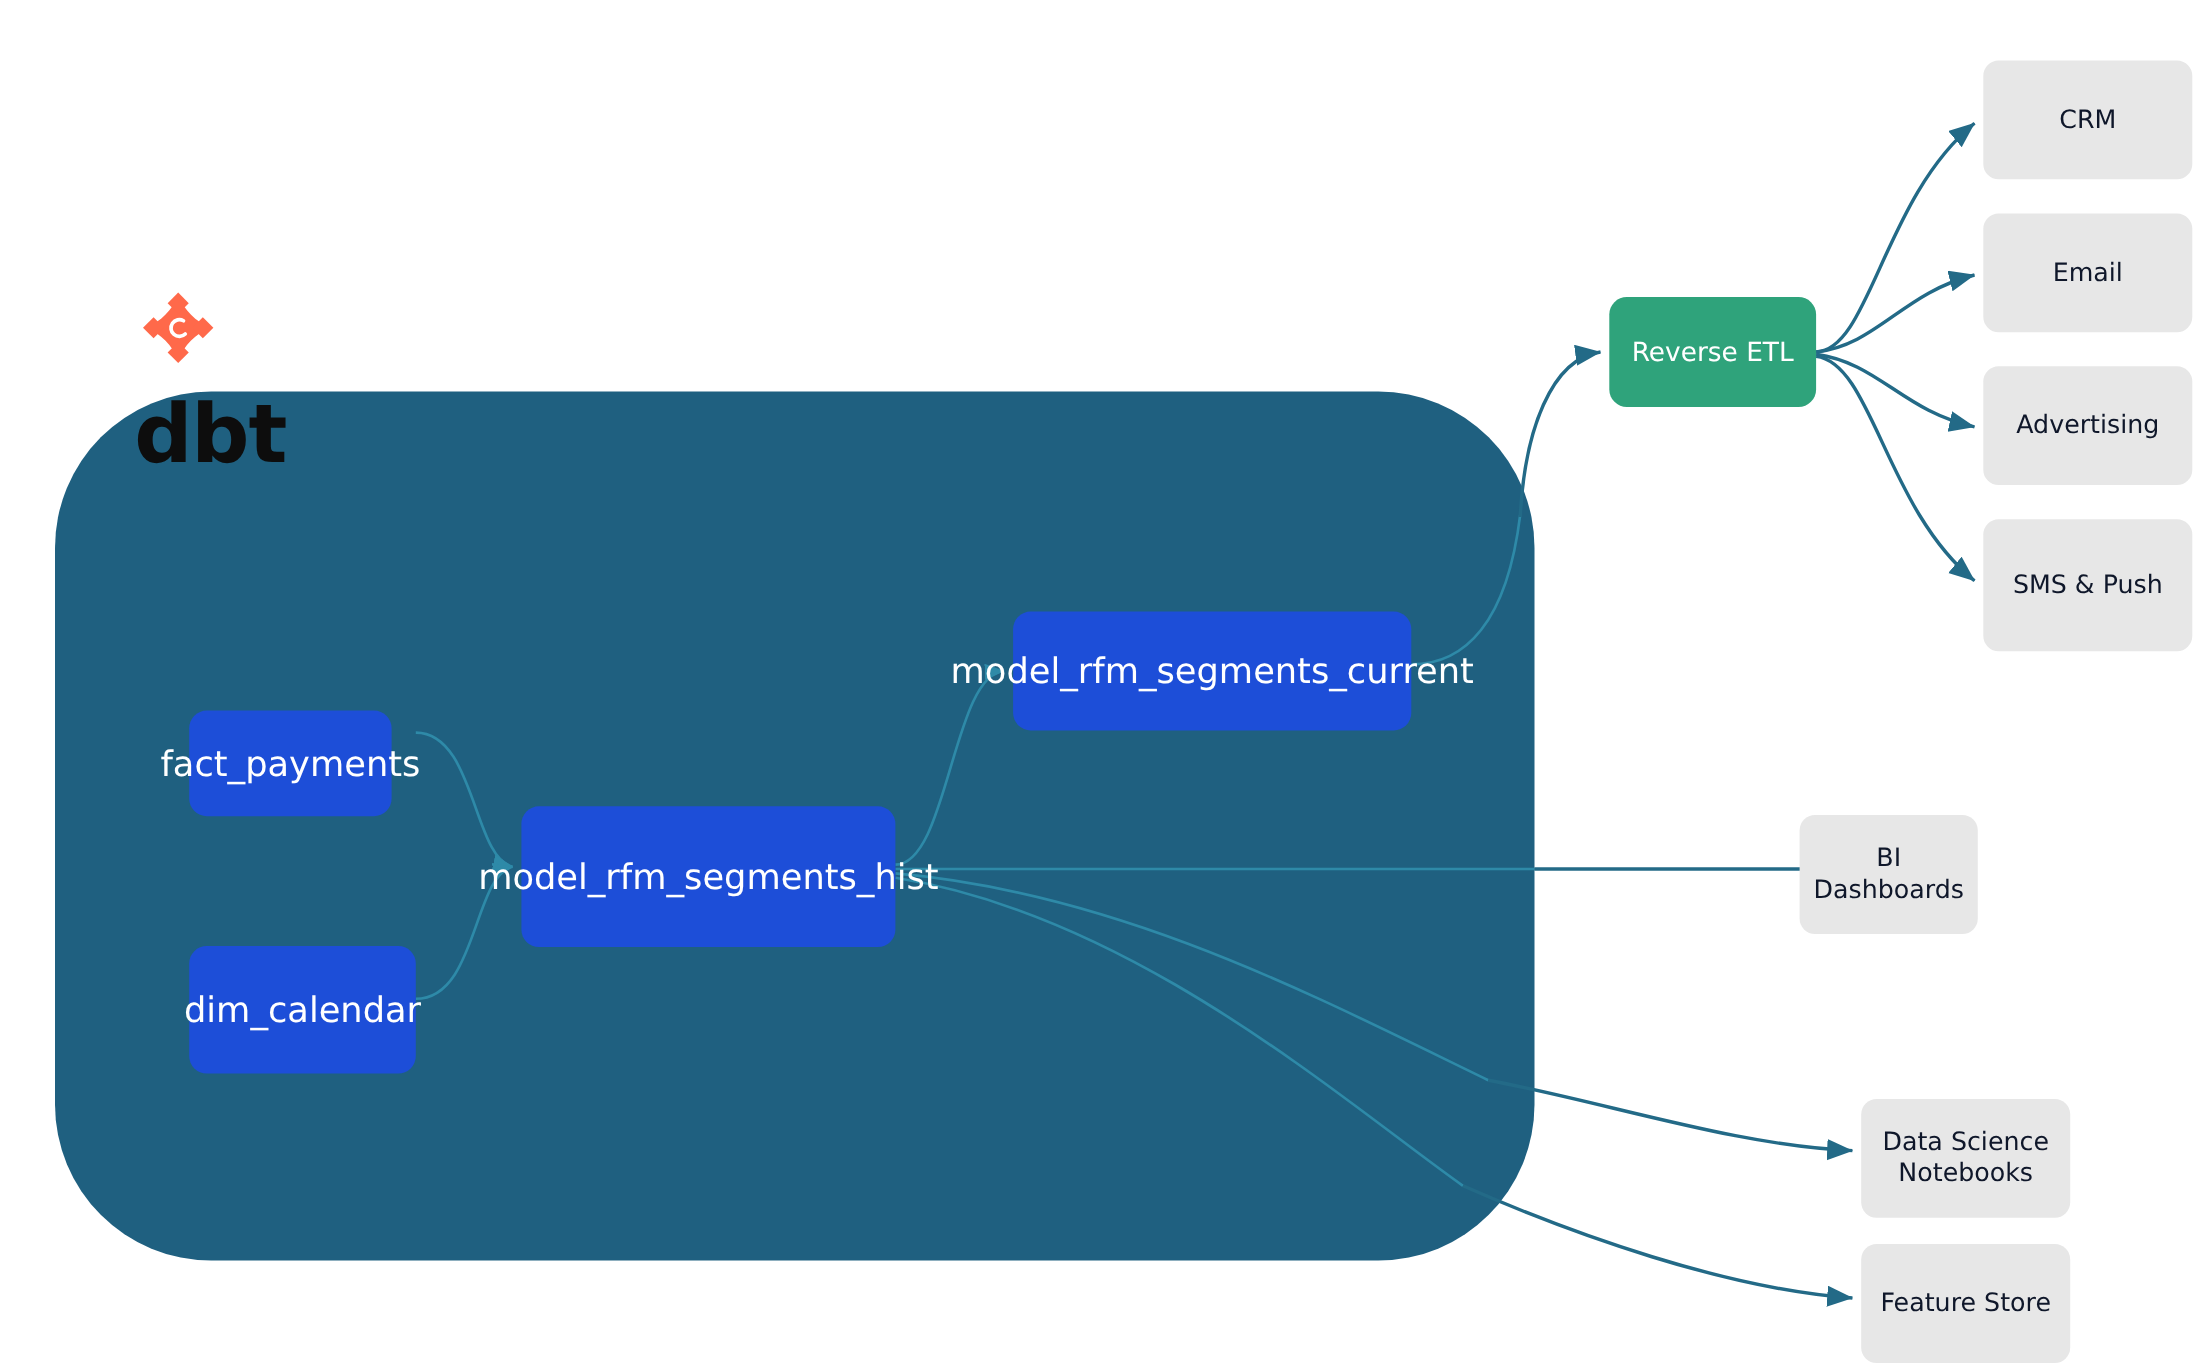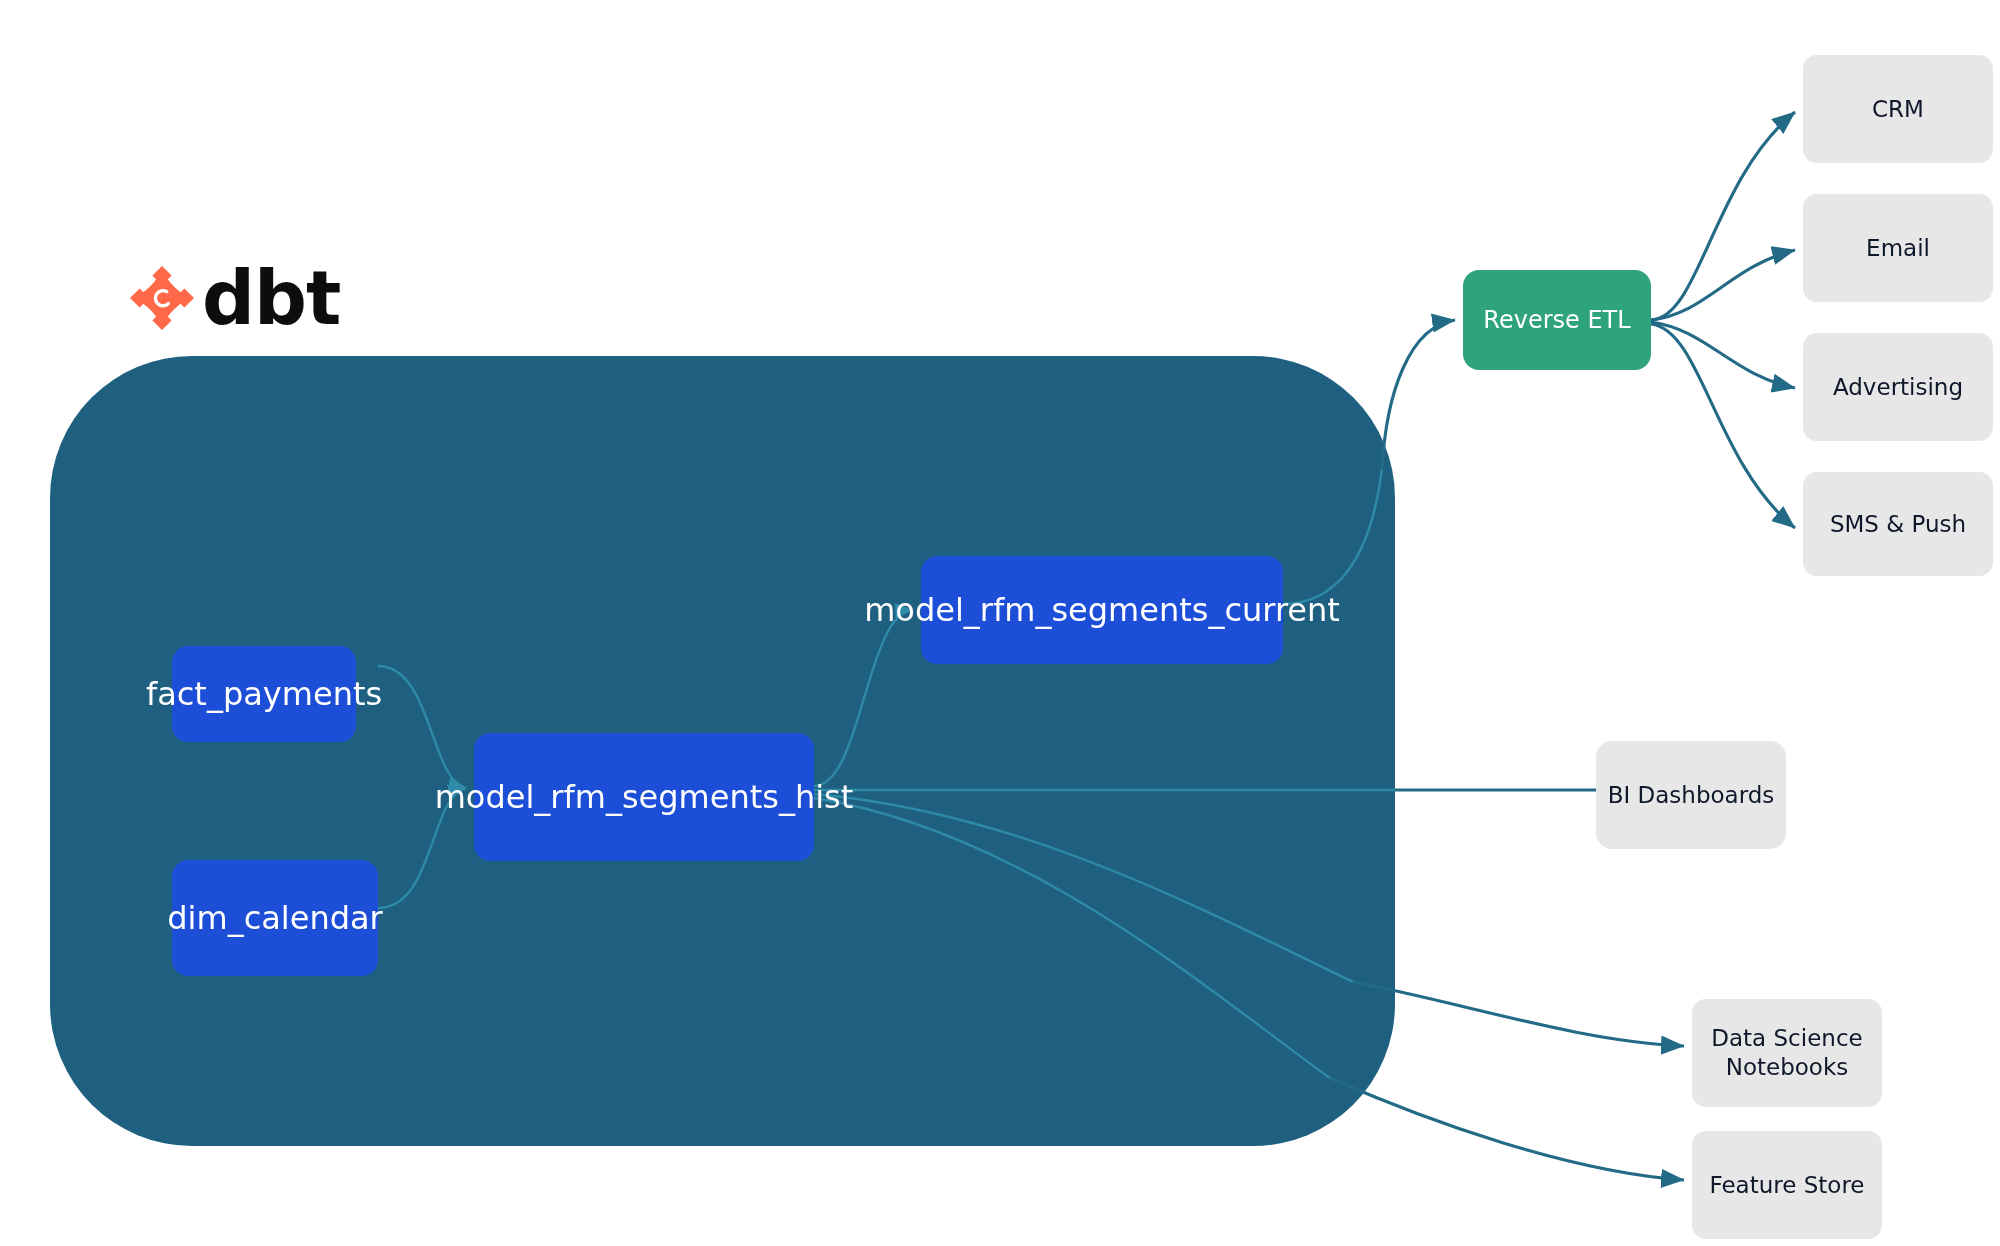--- a/index.html
+++ b/index.html
@@ -36,22 +36,22 @@
     overflow: visible;
     pointer-events: none;
   }
 
   
   .brand {
     position: absolute;
     left: 122px;
     top: 258px;
     display: flex;
-    align-items: center;
-    gap: 0;
+    gap: 20px;
+    flex-direction: column;
   }
   .brand-mark {
     width: 80px;
     height: 80px;
     display: block;
   }
   .brand-word {
     font-family: "DejaVu Sans", "Liberation Sans", sans-serif;
     font-size: 74px;
     font-weight: 700;
@@ -113,23 +113,23 @@
   #node-fact-payments      { left: 172px;  top: 618px;  width: 184px; height: 96px; margin-top: 28px; }
   #node-dim-calendar       { left: 172px;  top: 860px;  width: 206px; height: 116px; }
   #node-rfm-hist           { left: 474px;  top: 733px;  width: 340px; height: 128px; }
   #node-rfm-current        { left: 921px;  top: 556px;  width: 362px; height: 108px; }
 
   #node-reverse-etl        { left: 1463px; top: 270px;  width: 188px; height: 100px; }
 
   #node-crm                { left: 1803px; top: 55px;   width: 190px; height: 108px; }
   #node-email              { left: 1803px; top: 194px;  width: 190px; height: 108px; }
   #node-advertising        { left: 1803px; top: 333px;  width: 190px; height: 108px; }
-  #node-sms-push           { left: 1803px; top: 472px;  width: 190px; height: 104px; }
-
-  #node-bi-dashboards      { left: 1596px; top: 741px;  width: 190px; height: 108px; border-radius: 16px; }
+  #node-sms-push           { left: 1803px; top: 472px;  width: 190px; height: 120px; }
+
+  #node-bi-dashboards      { left: 1636px; top: 741px;  width: 162px; height: 108px; }
   #node-ds-notebooks       { left: 1692px; top: 999px;  width: 190px; height: 108px; }
   #node-feature-store      { left: 1692px; top: 1131px; width: 190px; height: 108px; }
 </style>
 </head>
 <body>
 
 <div id="canvas">
 
   <svg id="edges-inner" viewBox="0 0 2000 1246">
     <defs>

